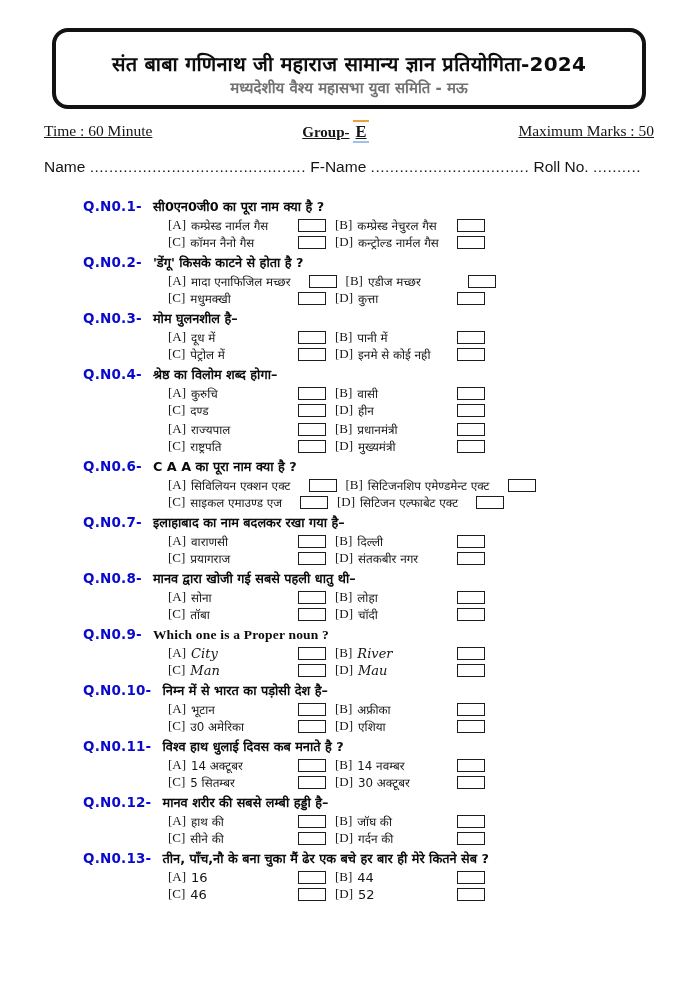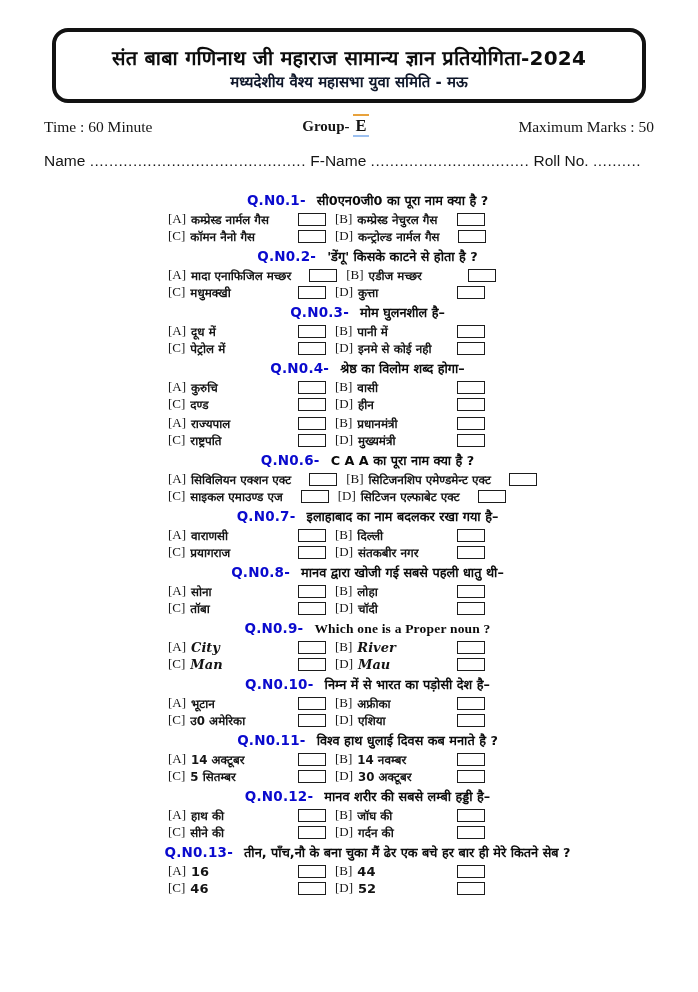--- a/index.html
+++ b/index.html
@@ -7,59 +7,59 @@
     width:698px; height:992px; background:#ffffff;
     font-family:"DejaVu Sans", sans-serif; color:#111;
     -webkit-font-smoothing:antialiased;
   }
   .page { position:relative; width:698px; height:992px; overflow:hidden; background:#fff; }
 
   
   .header-box {
     margin:28px auto 0 auto; width:574px;
     border:4px solid #121212; border-radius:16px;
-    text-align:center; padding:12px 6px 7px 6px;
+    text-align:center; padding:18px 6px 7px 6px;
   }
   .header-title1 { font-size:20px; font-weight:bold; line-height:28px; letter-spacing:0.2px; color:#0d0d0d; }
-  .header-title2 { font-size:15px; font-weight:bold; line-height:20px; color:#0f172a; }
+  .header-title2 { font-size:15px; font-weight:bold; line-height:20px; color:#737373; }
 
   
   .meta-row {
-    display:flex; justify-content:space-between; align-items:flex-end;
+    display:flex; justify-content:space-between; align-items:flex-start;
     margin:13px 44px 0 44px;
-    font-family:"Liberation Serif", serif; font-size:15.5px; color:#151515;
+    font-family:"Liberation Serif", serif; font-size:15.5px; color:#151515;text-decoration:underline;
   }
   .group-label { font-weight:bold; font-size:15px; font-family:"Liberation Serif", serif; }
   .group-value {
     font-weight:bold; font-size:16.5px; margin-left:4px; padding:0 2px;
     border-bottom:2px solid #9cc0f0; box-shadow:0 -2px 0 #e8a23c inset; box-shadow:none;
     border-top:2px solid #e8a23c;
   }
 
   
   .name-row {
     margin:16px 44px 0 44px; white-space:nowrap; overflow:hidden;
     font-family:Liberation Sans, sans-serif; font-size:15.5px; color:#151515;
   }
   .dots { letter-spacing:0.5px; }
 
   
   .questions { margin:21px 46px 0 83px; }
   .question { margin-bottom:3px; }
-  .q-header { white-space:nowrap; line-height:18px; margin-bottom:1px;text-align:center; }
+  .q-header { white-space:nowrap; line-height:18px; margin-bottom:1px; }
   .q-num { color:#0a0ace; font-weight:bold; font-size:13.5px; letter-spacing:0.2px; }
   .q-text { color:#0b0b0b; font-weight:bold; font-size:12.8px; margin-left:6px; }
   .q-text.latin { font-family:Liberation Serif, serif; font-size:13.5px; letter-spacing:0.2px; }
 
   .opt-row { display:flex; margin-left:85px; margin-top:1px; }
   .opt-cell { display:flex; align-items:center; white-space:nowrap; height:16px; }
   .opt-cell.col-a { min-width:158px; margin-right:9px; }
   .opt-cell.col-b { min-width:150px; }
   .opt-tag { font-family:"Liberation Serif", serif; font-size:13px; color:#141414; flex:none; }
-  .opt-text { font-size:11.8px; color:#141414; margin-left:5px; margin-right:18px;font-weight:bold; }
+  .opt-text { font-size:11.8px; color:#141414; margin-left:5px; margin-right:18px; }
   .opt-text.latin-italic { font-family:"DejaVu Serif", serif; font-style:italic; font-size:13px; }
   .opt-text.num { font-size:13px; }
   .opt-box {
     width:26px; height:11px; border:1.5px solid #1d1d1d; background:#fff;
     margin-left:auto; flex:none;
   }
 </style>
 </head>
 <body>
 

